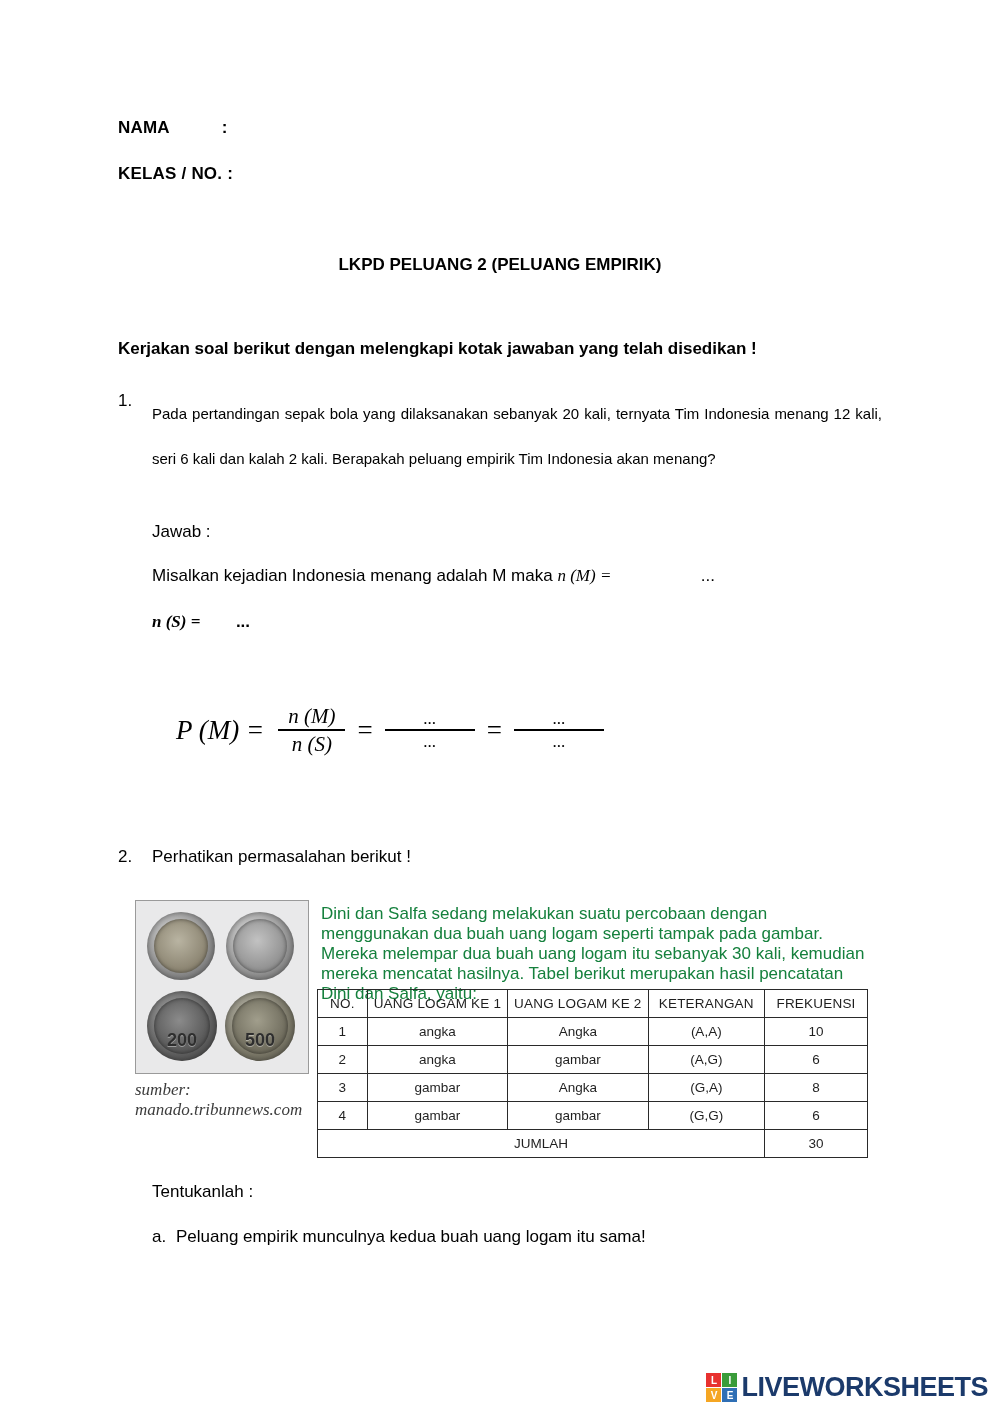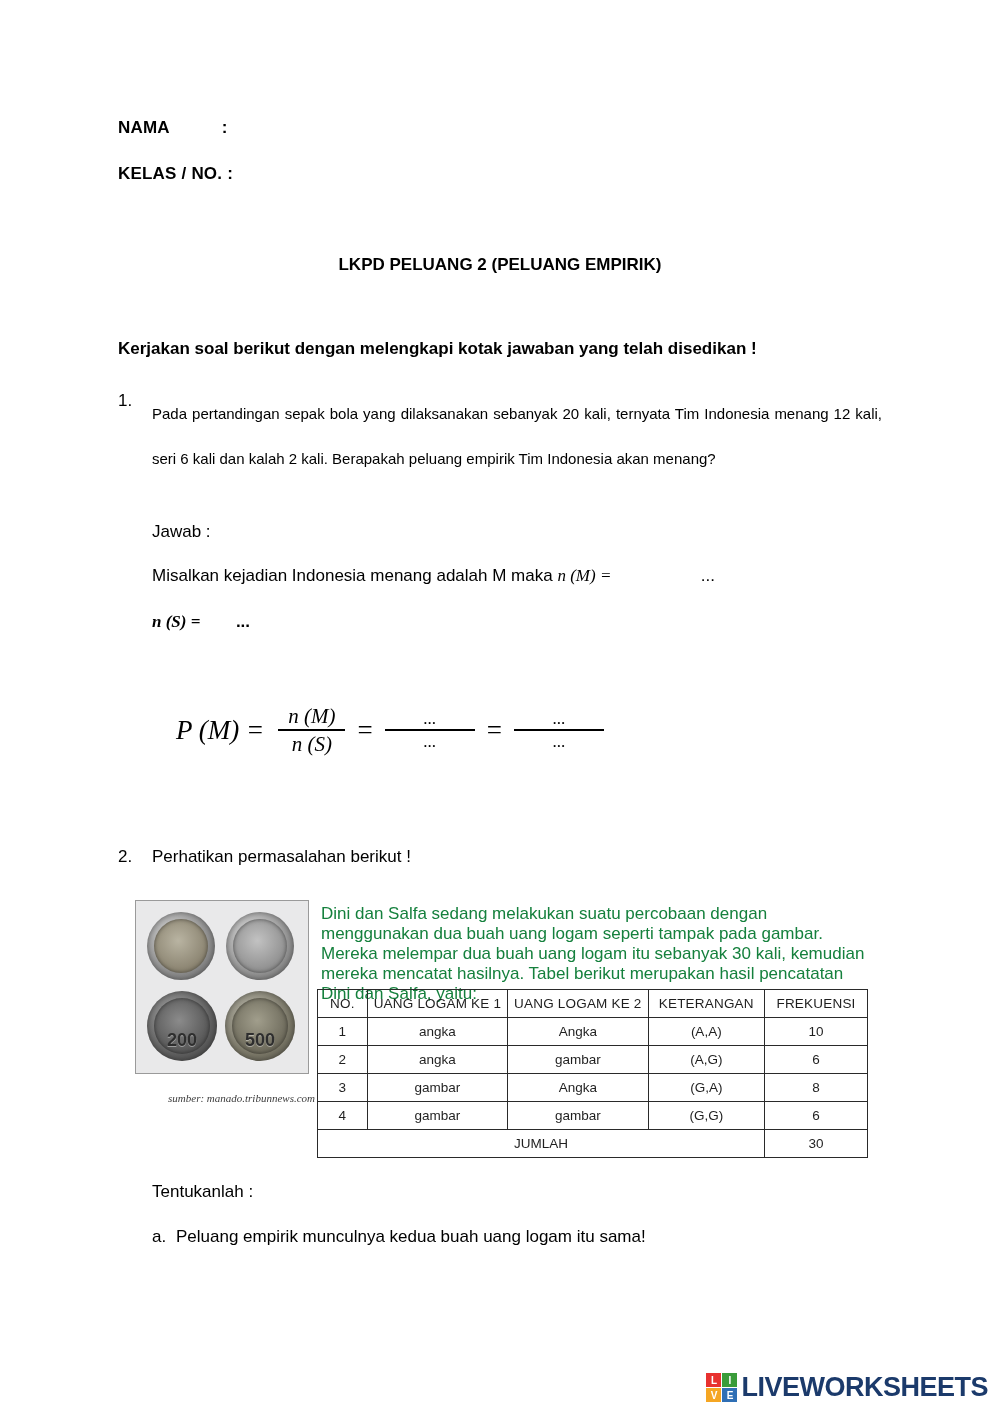--- a/index.html
+++ b/index.html
@@ -204,26 +204,26 @@
   .coin.c2 .inner { background: radial-gradient(circle at 45% 40%, #c2c2c2, #8f8f8f 70%); }
   .coin.c3 { left: 11px; top: 90px; width: 70px; height: 70px;
     background: radial-gradient(circle at 36% 32%, #9c9c9c, #5f5f5f 62%, #454545 100%); }
   .coin.c3 .inner { background: radial-gradient(circle at 45% 40%, #8b8b8b, #565656 70%); }
   .coin.c4 { left: 89px; top: 90px; width: 70px; height: 70px;
     background: radial-gradient(circle at 36% 32%, #b3b1a4, #7b7868 62%, #5c5a4e 100%); }
   .coin.c4 .inner { background: radial-gradient(circle at 45% 40%, #a19e8c, #6d6a5b 70%); }
   .coin-caption {
     position: absolute;
     left: 0;
-    top: 192px;
+    top: 180px;
     width: 180px;
-    text-align: right;
+    text-align: left;
     font-family: "Liberation Serif", serif;
     font-style: italic;
-    font-size: 11px;
+    font-size: 17px;
     color: #3c3c3c;
   }
 
   .fig-text {
     position: absolute;
     left: 186px;
     top: 4px;
     width: 548px;
     font-size: 17px;
     line-height: 20px;

